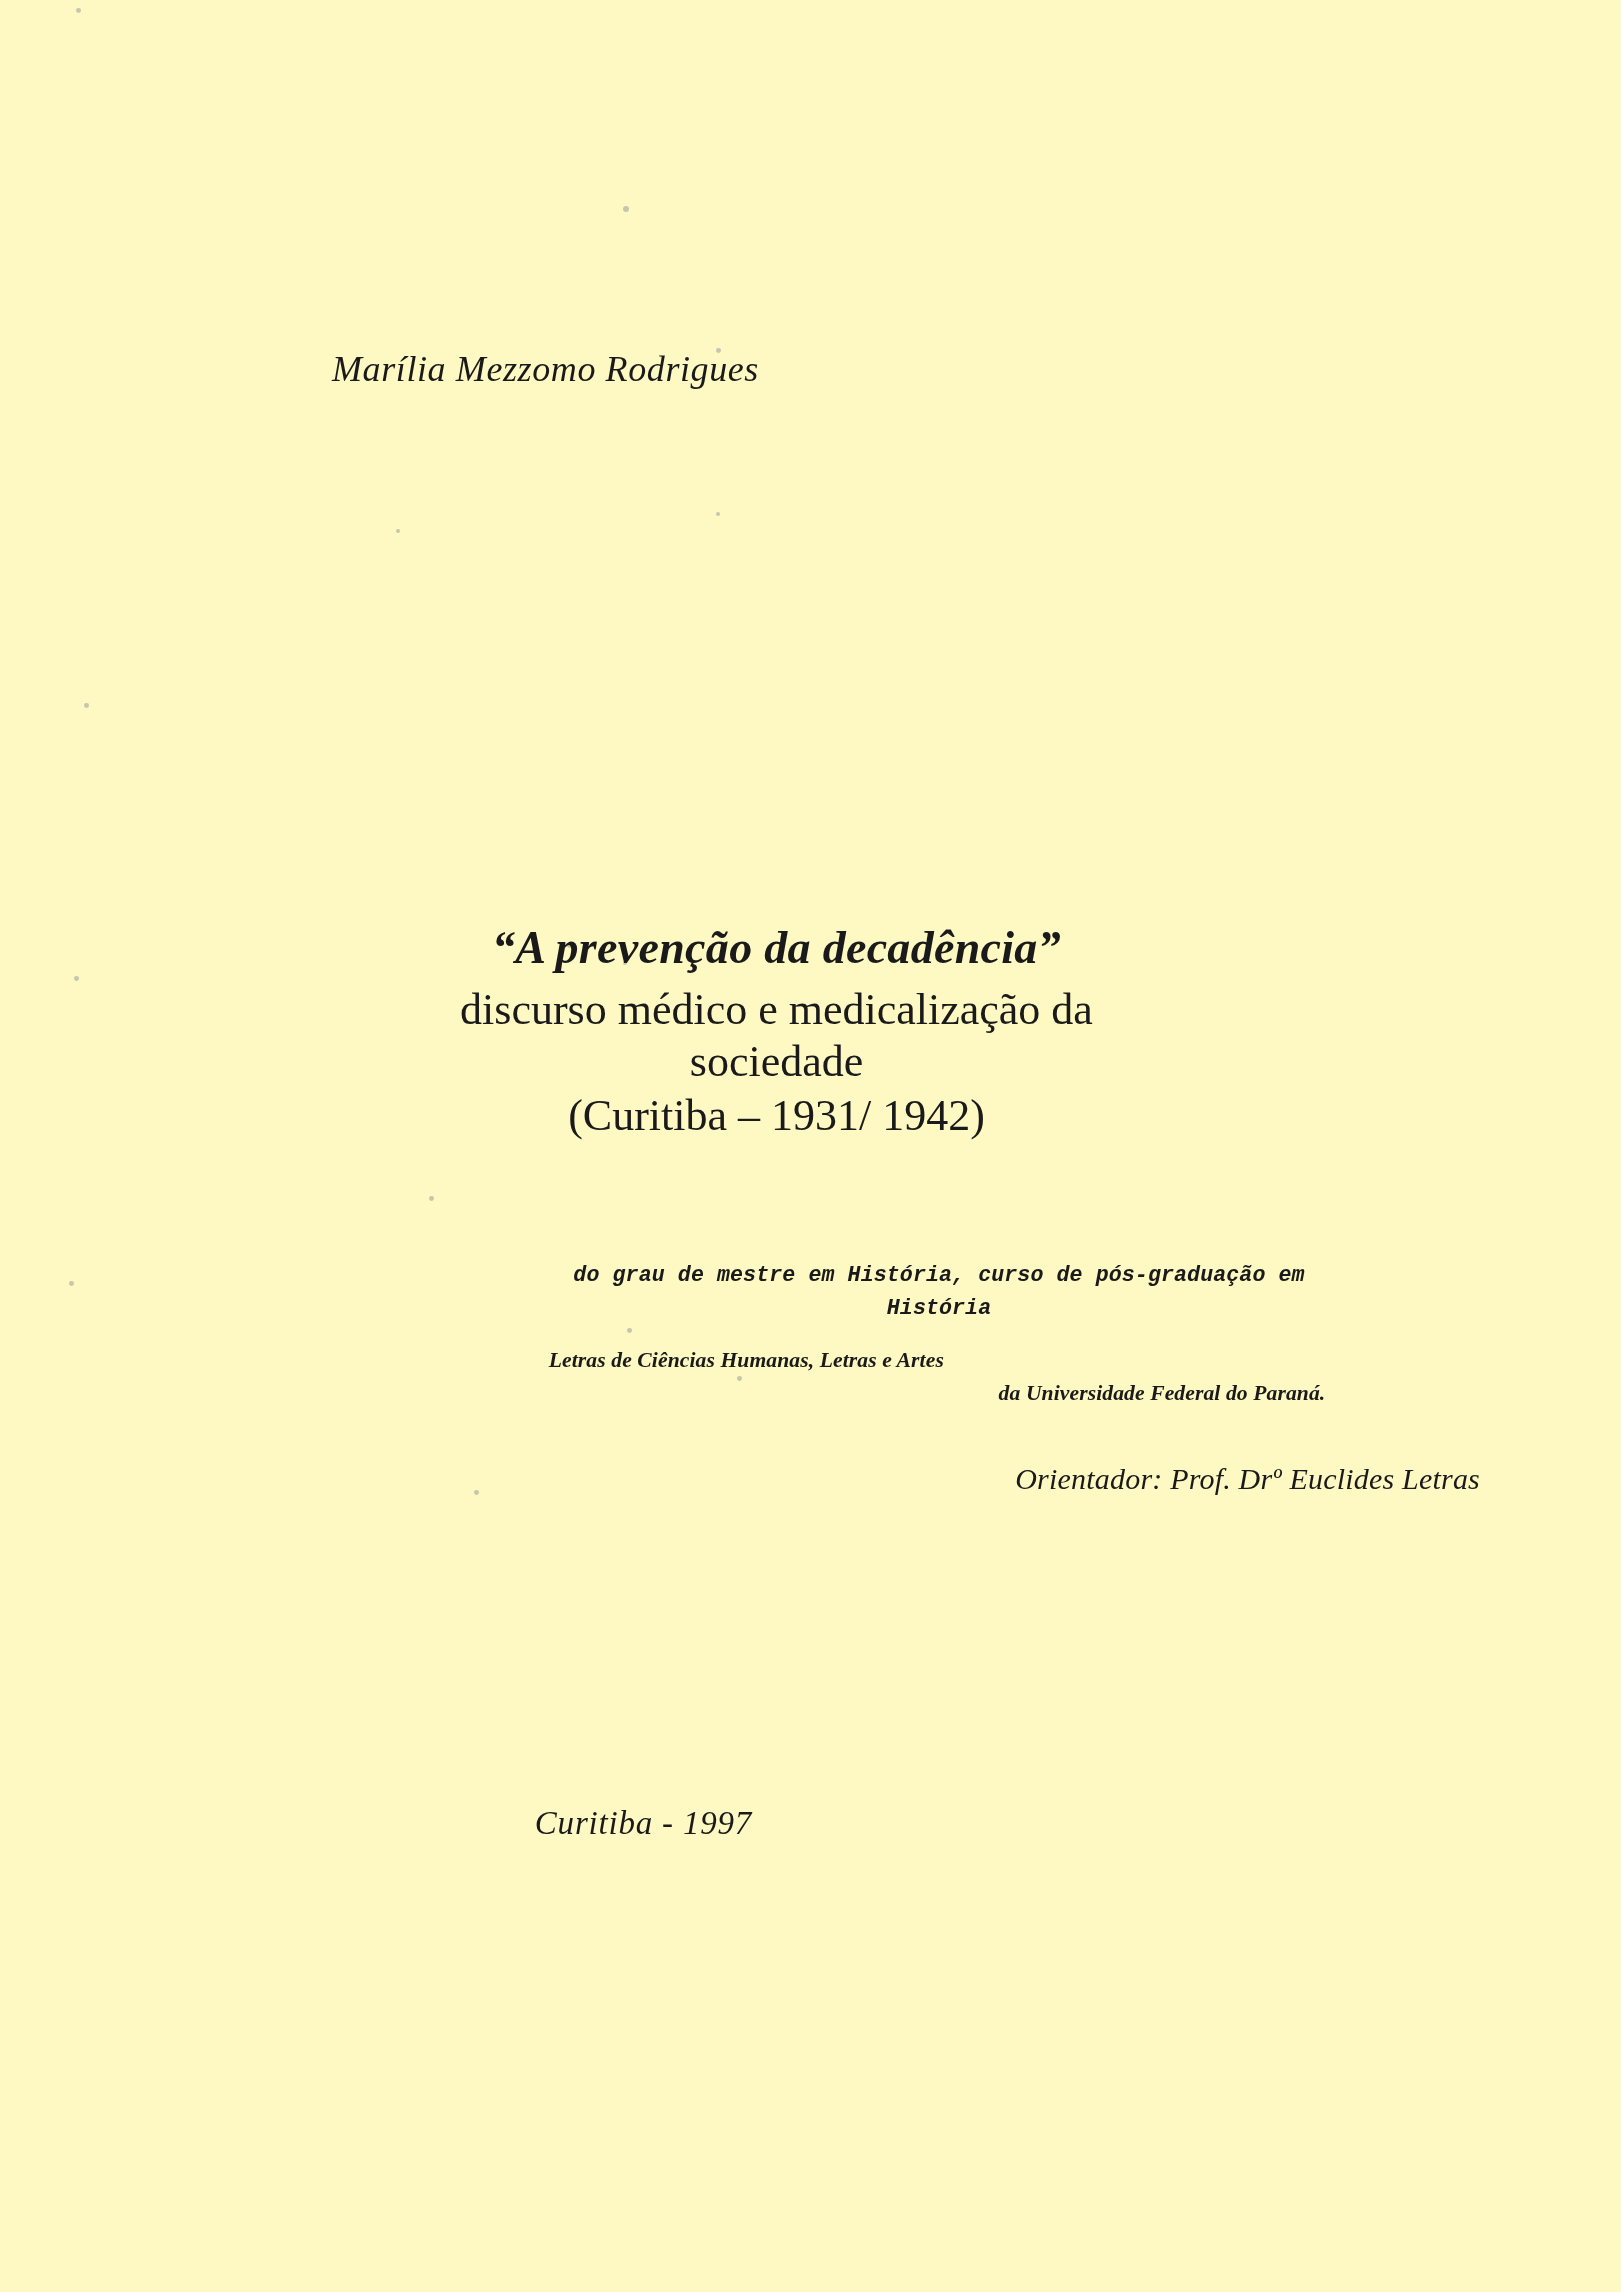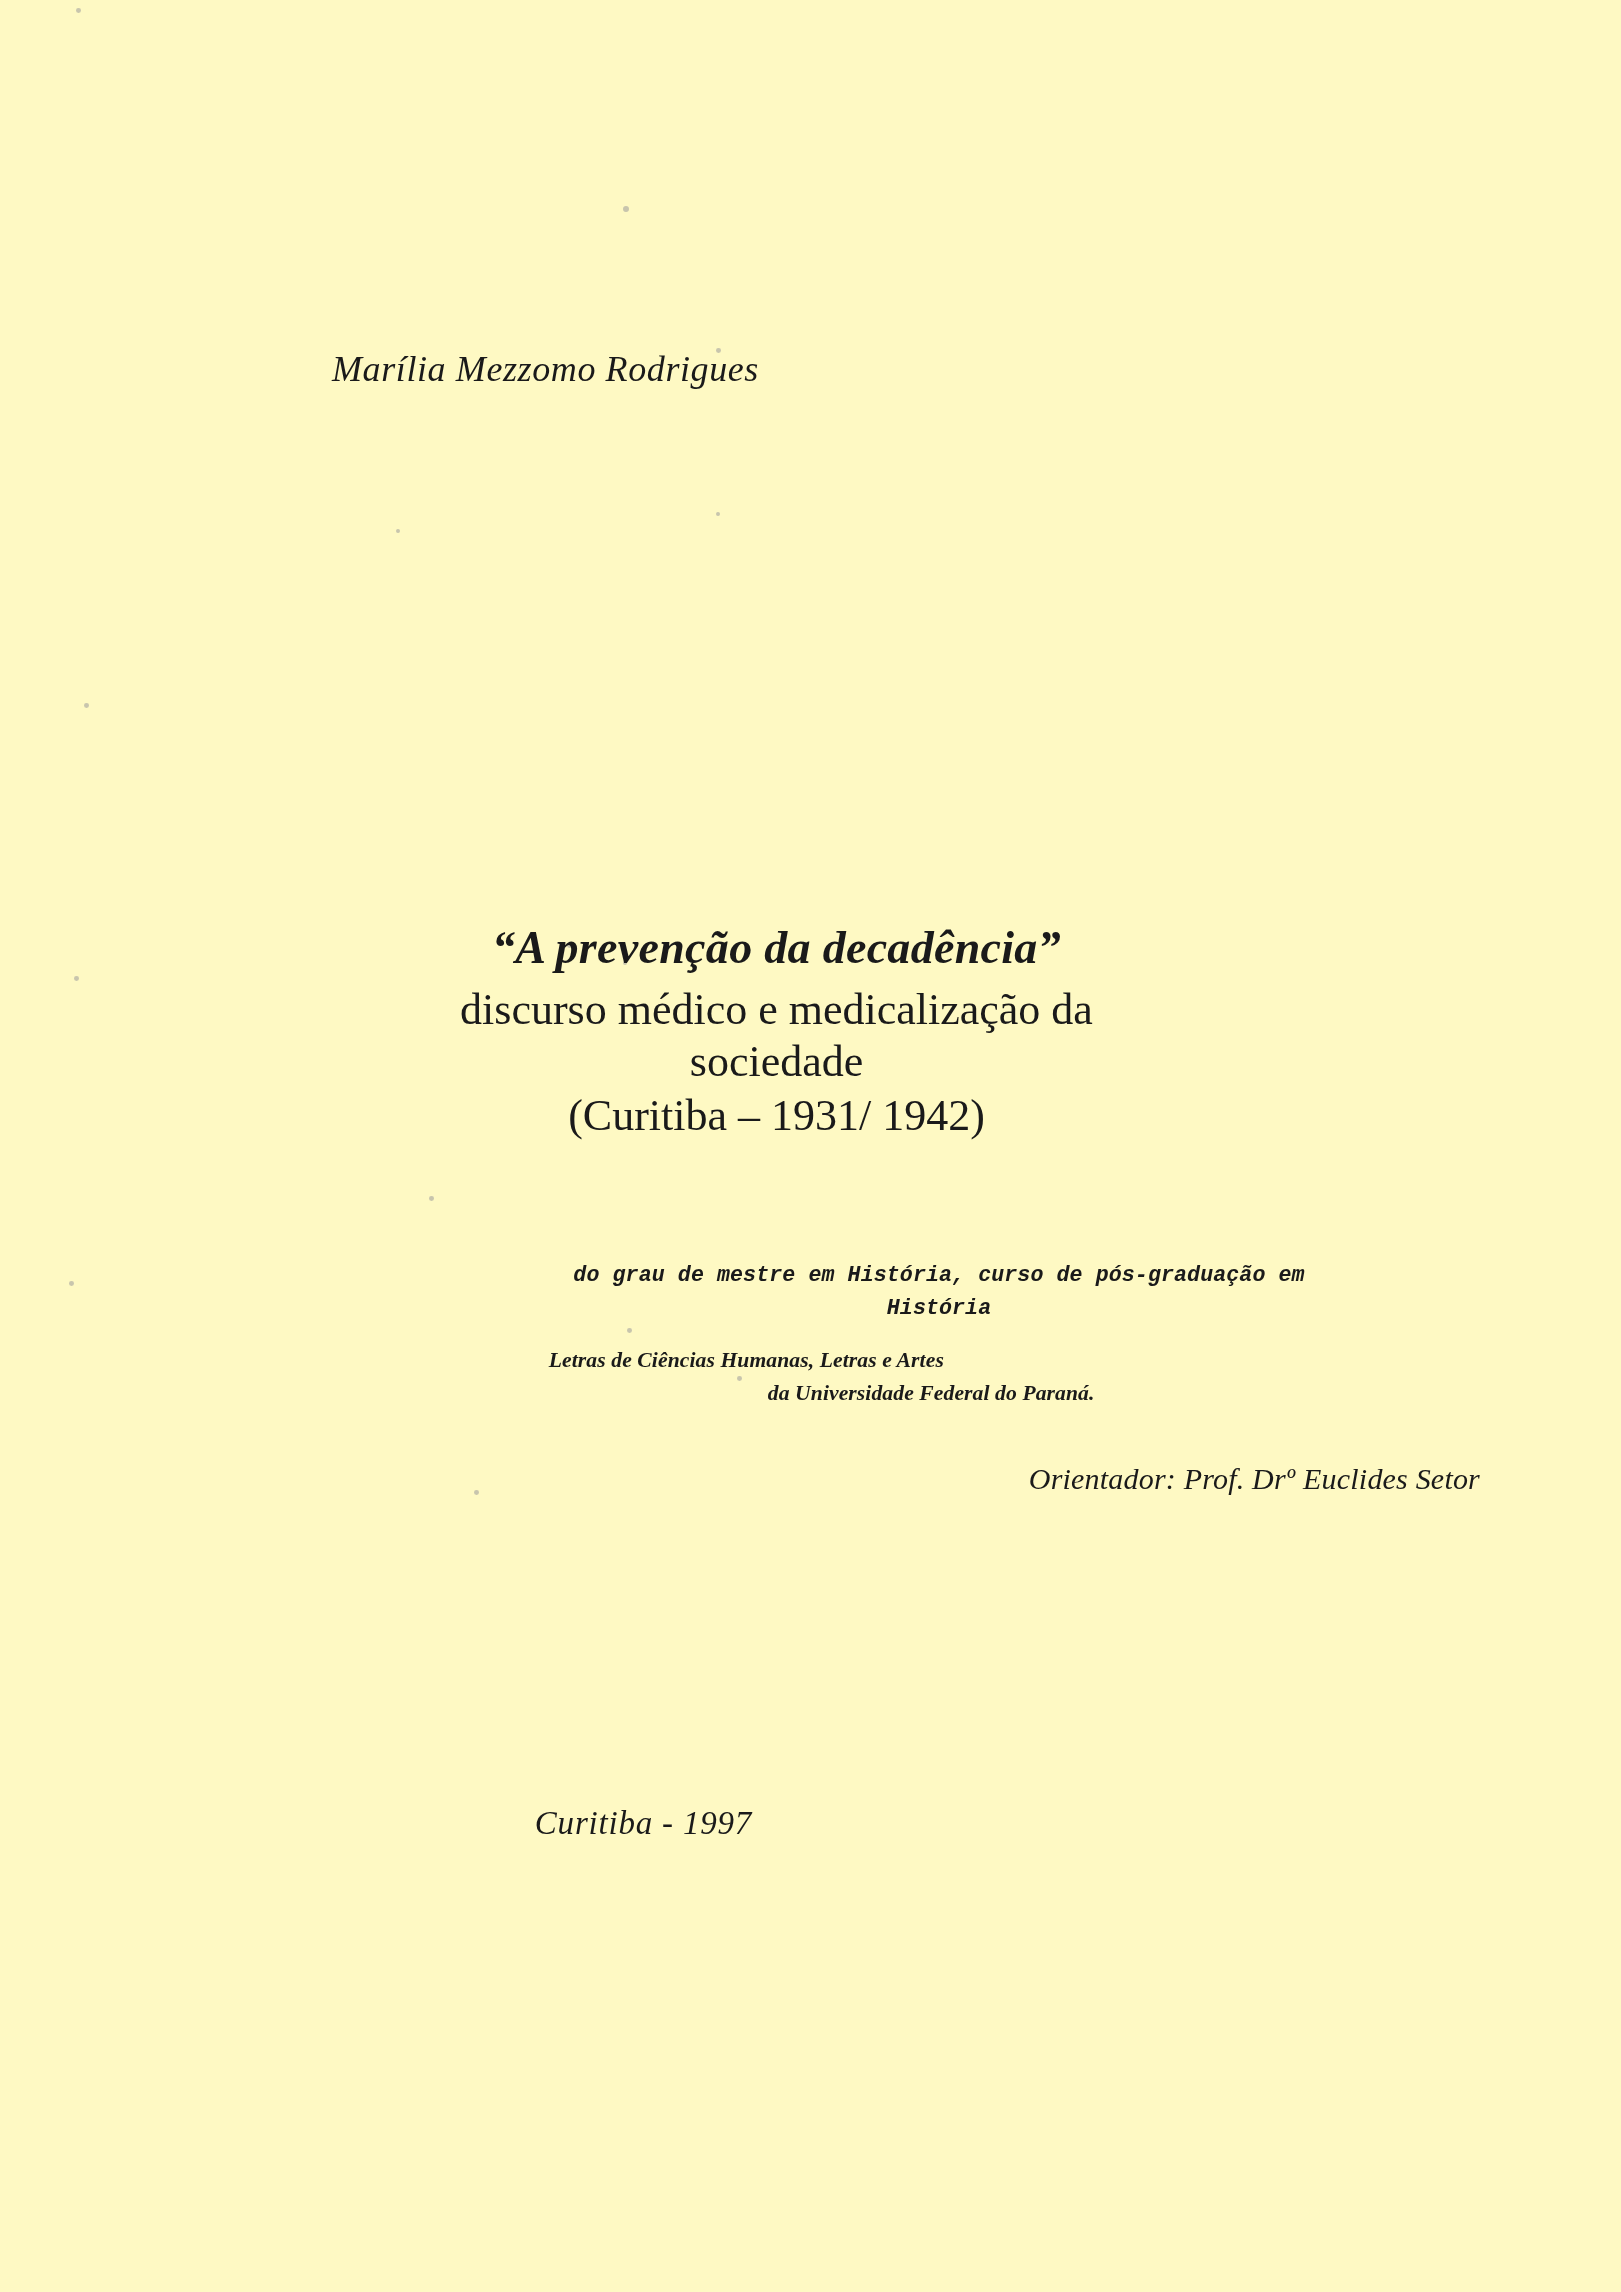--- a/index.html
+++ b/index.html
@@ -76,21 +76,21 @@
     font-style: italic;
     font-weight: bold;
     font-size: 21.6px;
     line-height: 1.52;
     letter-spacing: 0.1px;
   }
   .abstract .l1 { display: block; text-align: center; }
   .abstract .l2 { display: block; text-align: center; font-family: Liberation Mono, monospace; }
   .abstract .l3 { display: block; text-align: right; padding-right: 80px; }
   .abstract .l4 { display: block; text-align: left; padding-left: 11.8px; margin-top: 19.6px;}
-  .abstract .l5 { display: block; text-align: center; padding-right: 15.7px; }
+  .abstract .l5 { display: block; text-align: right; padding-right: 15.7px; }
 
   .advisor {
     position: absolute;
     top: 1462px;
     left: 0;
     width: 1621px;
     text-align: right;
     padding-right: 141px;
     box-sizing: border-box;
     font-style: italic;
@@ -138,18 +138,18 @@
     <div class="title-line3">sociedade</div>
     <div class="title-line4">(Curitiba – 1931/ 1942)</div>
   </div>
 
   <div class="abstract">
     <span class="l2">do grau de mestre em História, curso de pós-graduação em História</span>
     <span class="l4">Letras de Ciências Humanas, Letras e Artes</span>
     <span class="l5">da Universidade Federal do Paraná.</span>
   </div>
 
-  <div class="advisor">Orientador: Prof. Drº Euclides Setor</div>
+  <div class="advisor">Orientador: Prof. Drº Euclides Letras</div>
 
   <div class="place-year">Curitiba - 1997</div>
 
 </div>
 
 
 </body></html>

